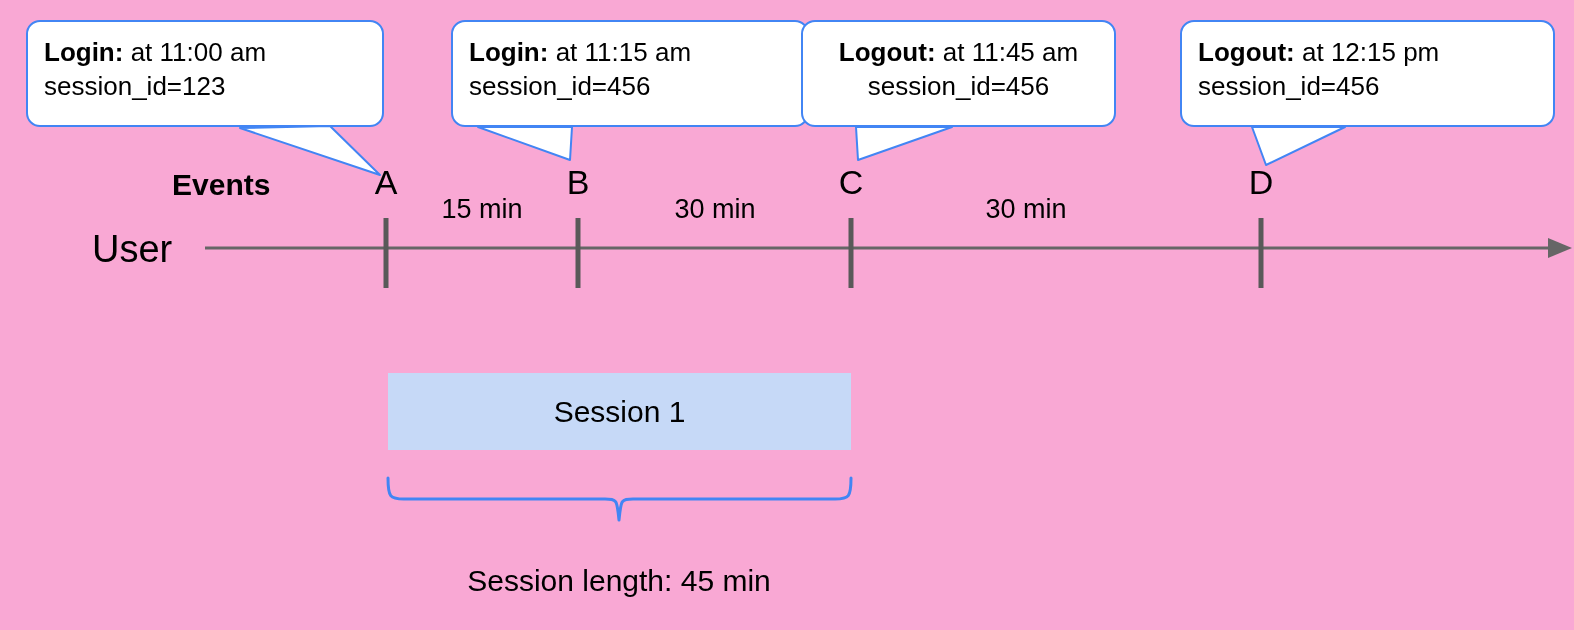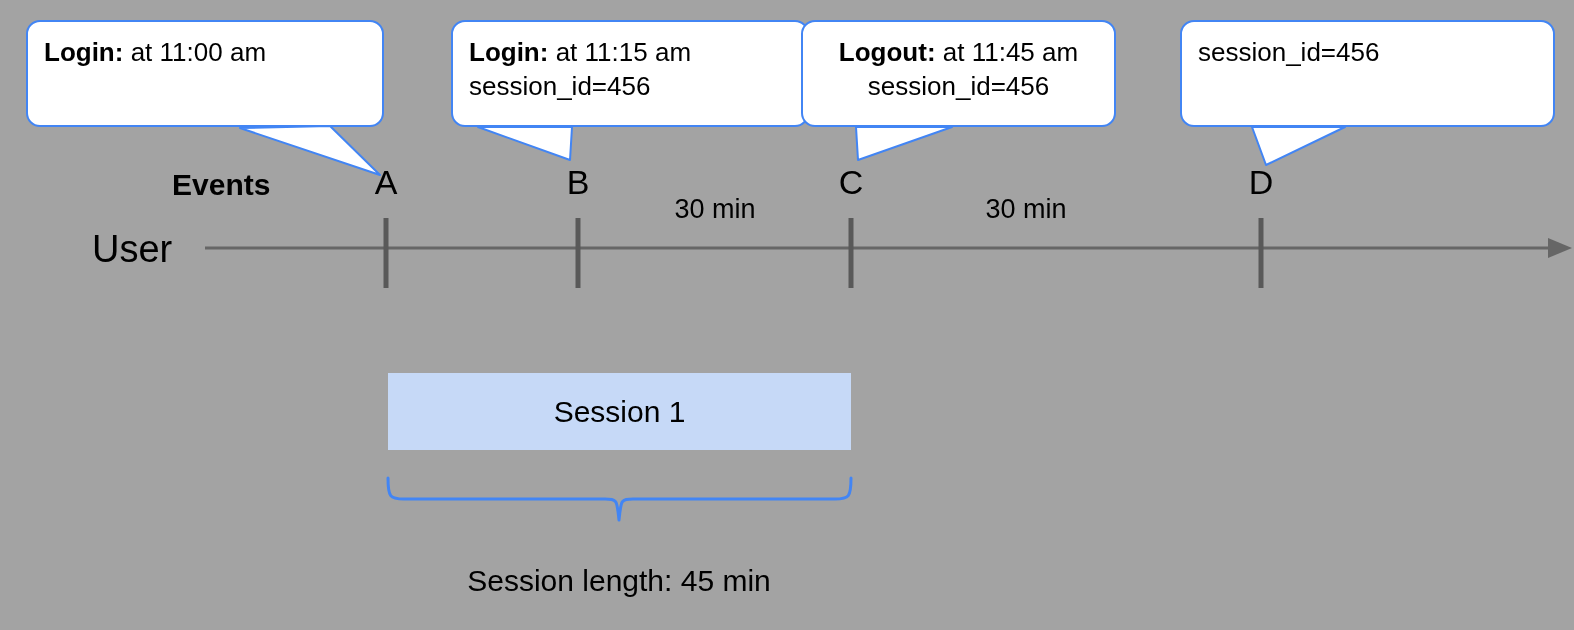--- a/index.html
+++ b/index.html
@@ -8,21 +8,21 @@
     background: #ffffff;
   }
   body {
     font-family: "Liberation Sans", sans-serif;
     color: #000000;
   }
   #canvas {
     position: relative;
     width: 1574px;
     height: 630px;
-    background: #a3a3a3;
+    background: #f9a8d4;
     overflow: hidden;
   }
 
   
   .callout {
     position: absolute;
     box-sizing: border-box;
     border: 2px solid #4285f4;
     border-radius: 14px;
     background: #ffffff;
@@ -130,51 +130,57 @@
              C 621,500 621,499 633,499
              L 835,499
              C 849,499 851,497 851,478" fill="none" stroke="#4285f4" stroke-width="3" stroke-linecap="round" stroke-linejoin="round"></path>
   </svg>
 
   <div class="callout" style="left:26px; top:20px; width:358px; height:107px;">
     <div class="line1">
       <b>Login:</b>
       <span>at 11:00 am</span>
     </div>
+    <div class="line2">session_id=123</div>
   </div>
 
   <div class="callout" style="left:419px; top:20px; width:358px; height:107px;margin-left:32px;">
     <div class="line1">
       <b>Login:</b>
       <span>at 11:15 am</span>
     </div>
     <div class="line2">session_id=456</div>
   </div>
 
   <div class="callout" style="left:801px; top:20px; width:315px; height:107px;text-align:center;">
     <div class="line1">
       <b>Logout:</b>
       <span>at 11:45 am</span>
     </div>
     <div class="line2">session_id=456</div>
   </div>
 
   <div class="callout" style="left:1180px; top:20px; width:375px; height:107px;">
+    <div class="line1">
+      <b>Logout:</b>
+      <span>at 12:15 pm</span>
+    </div>
     <div class="line2">session_id=456</div>
   </div>
 
   <div class="axis-label" style="left:172px; top:168px;font-weight:bold;">Events</div>
 
   <div class="row-label" style="left:92px; top:228px;">User</div>
 
   <div class="event-letter" style="left:366px; top:163px; width:40px;">A</div>
   <div class="event-letter" style="left:558px; top:163px; width:40px;">B</div>
   <div class="event-letter" style="left:831px; top:163px; width:40px;">C</div>
   <div class="event-letter" style="left:1241px; top:163px; width:40px;">D</div>
 
+  <div class="gap-label" style="left:412px; top:194px; width:140px;">15 min</div>
   <div class="gap-label" style="left:645px; top:194px; width:140px;">30 min</div>
   <div class="gap-label" style="left:956px; top:194px; width:140px;">30 min</div>
 
   <div class="session-bar" style="left:388px; top:373px; width:463px; height:77px; background:#c6d9f7;">
     <span>Session 1</span>
   </div>
 
   <div class="caption" style="left:419px; top:564px; width:400px;">Session length: 45 min</div>
 
 </div>

